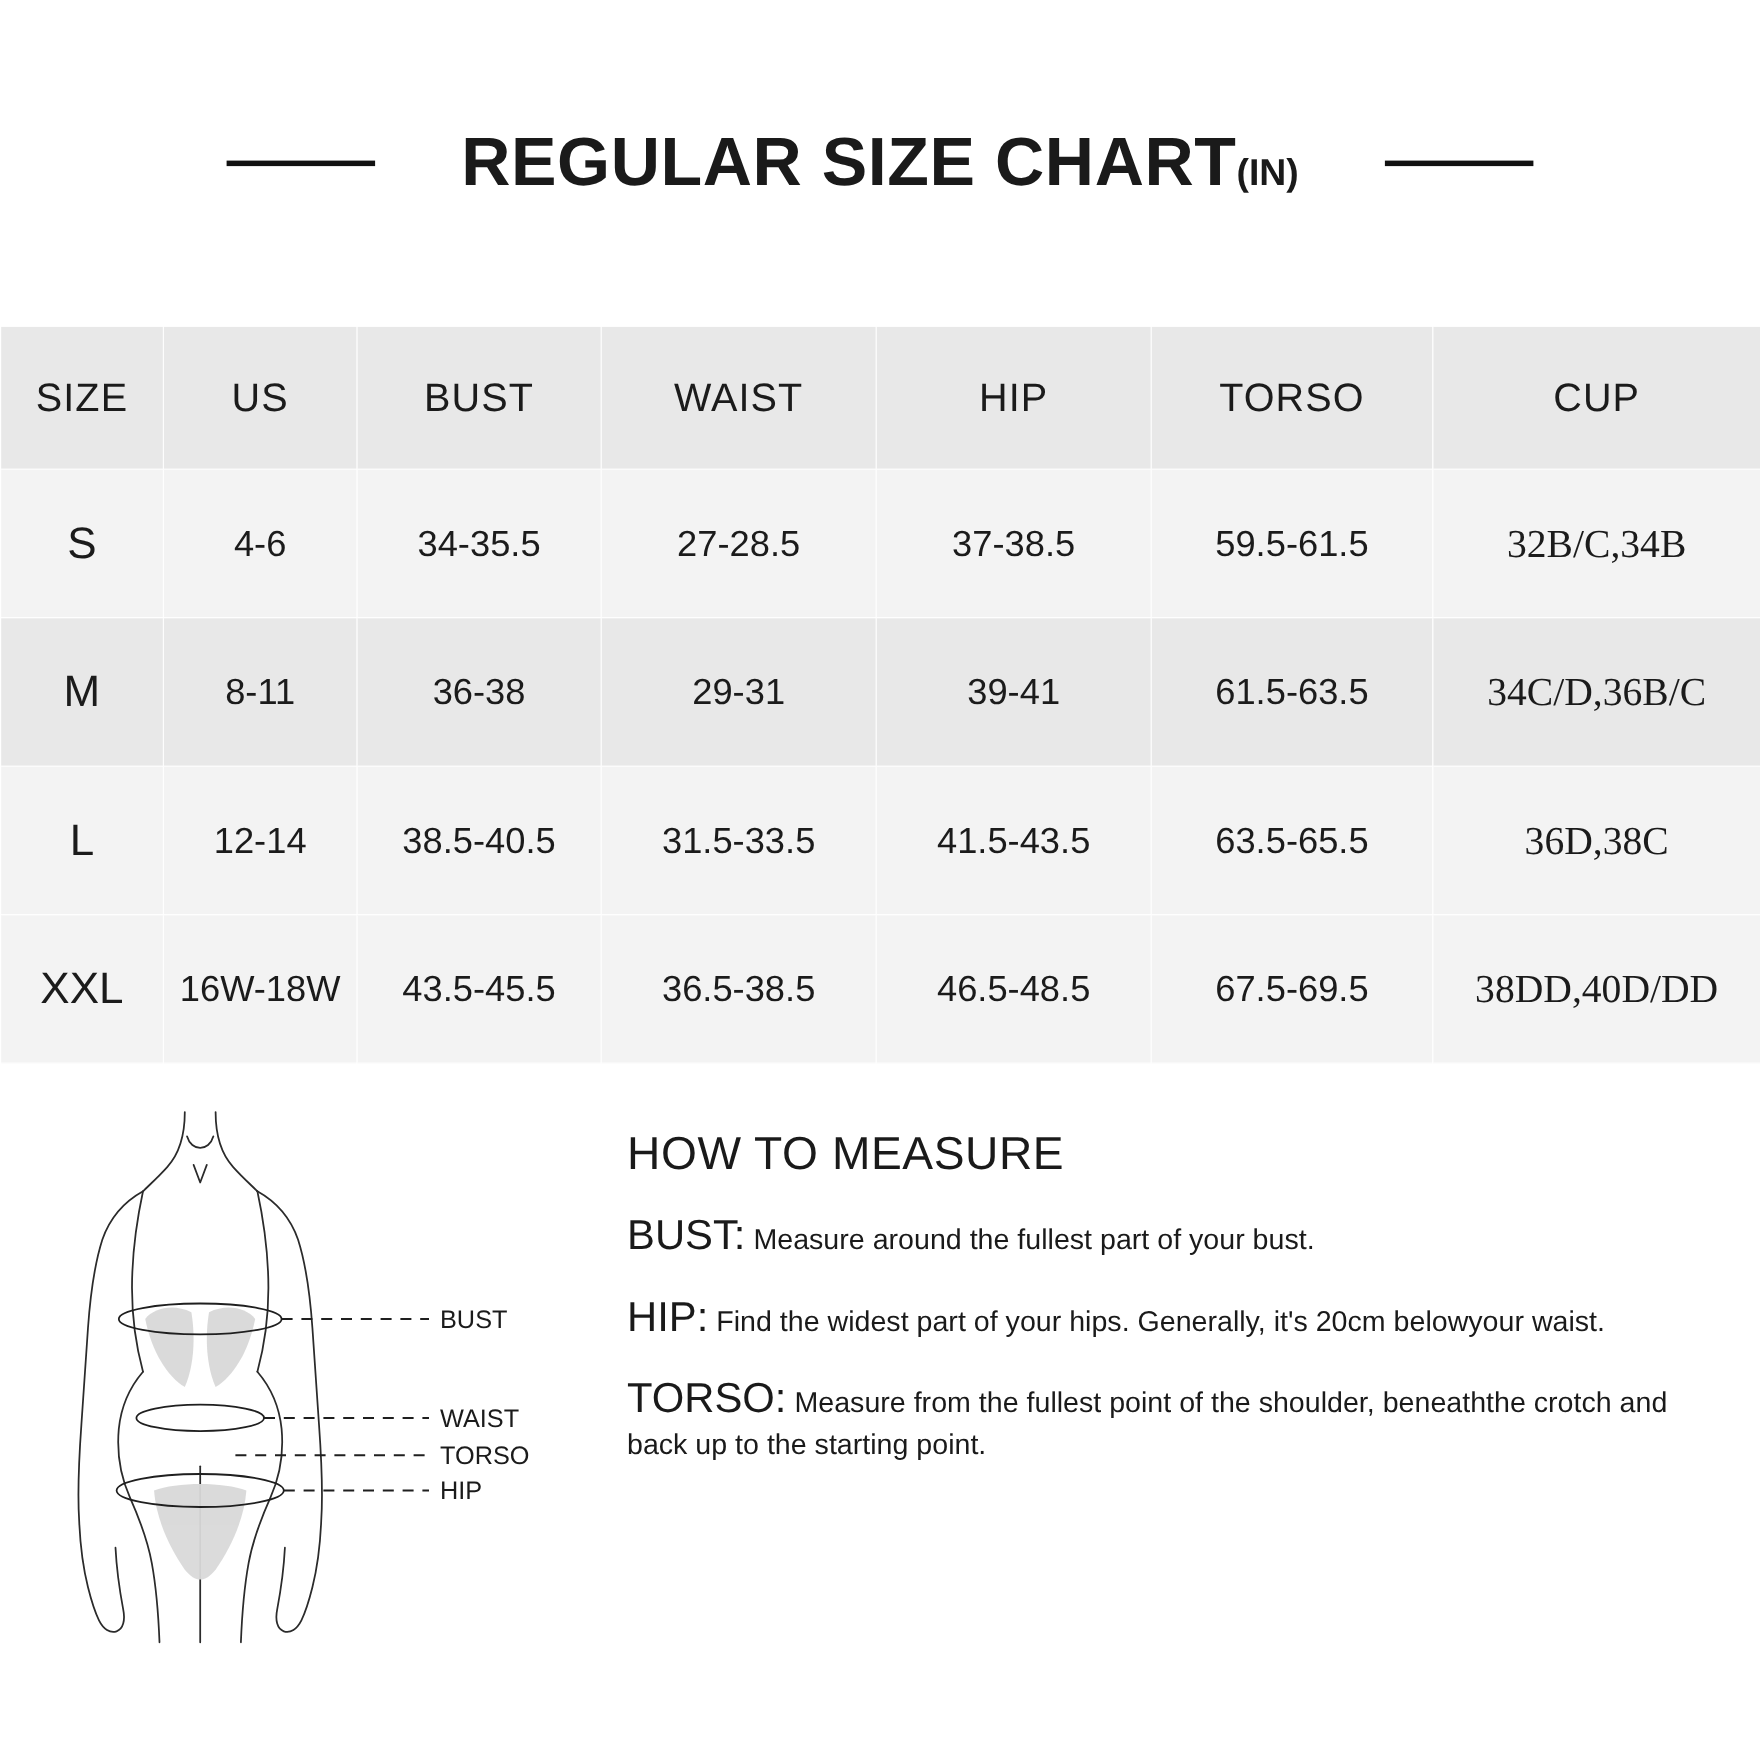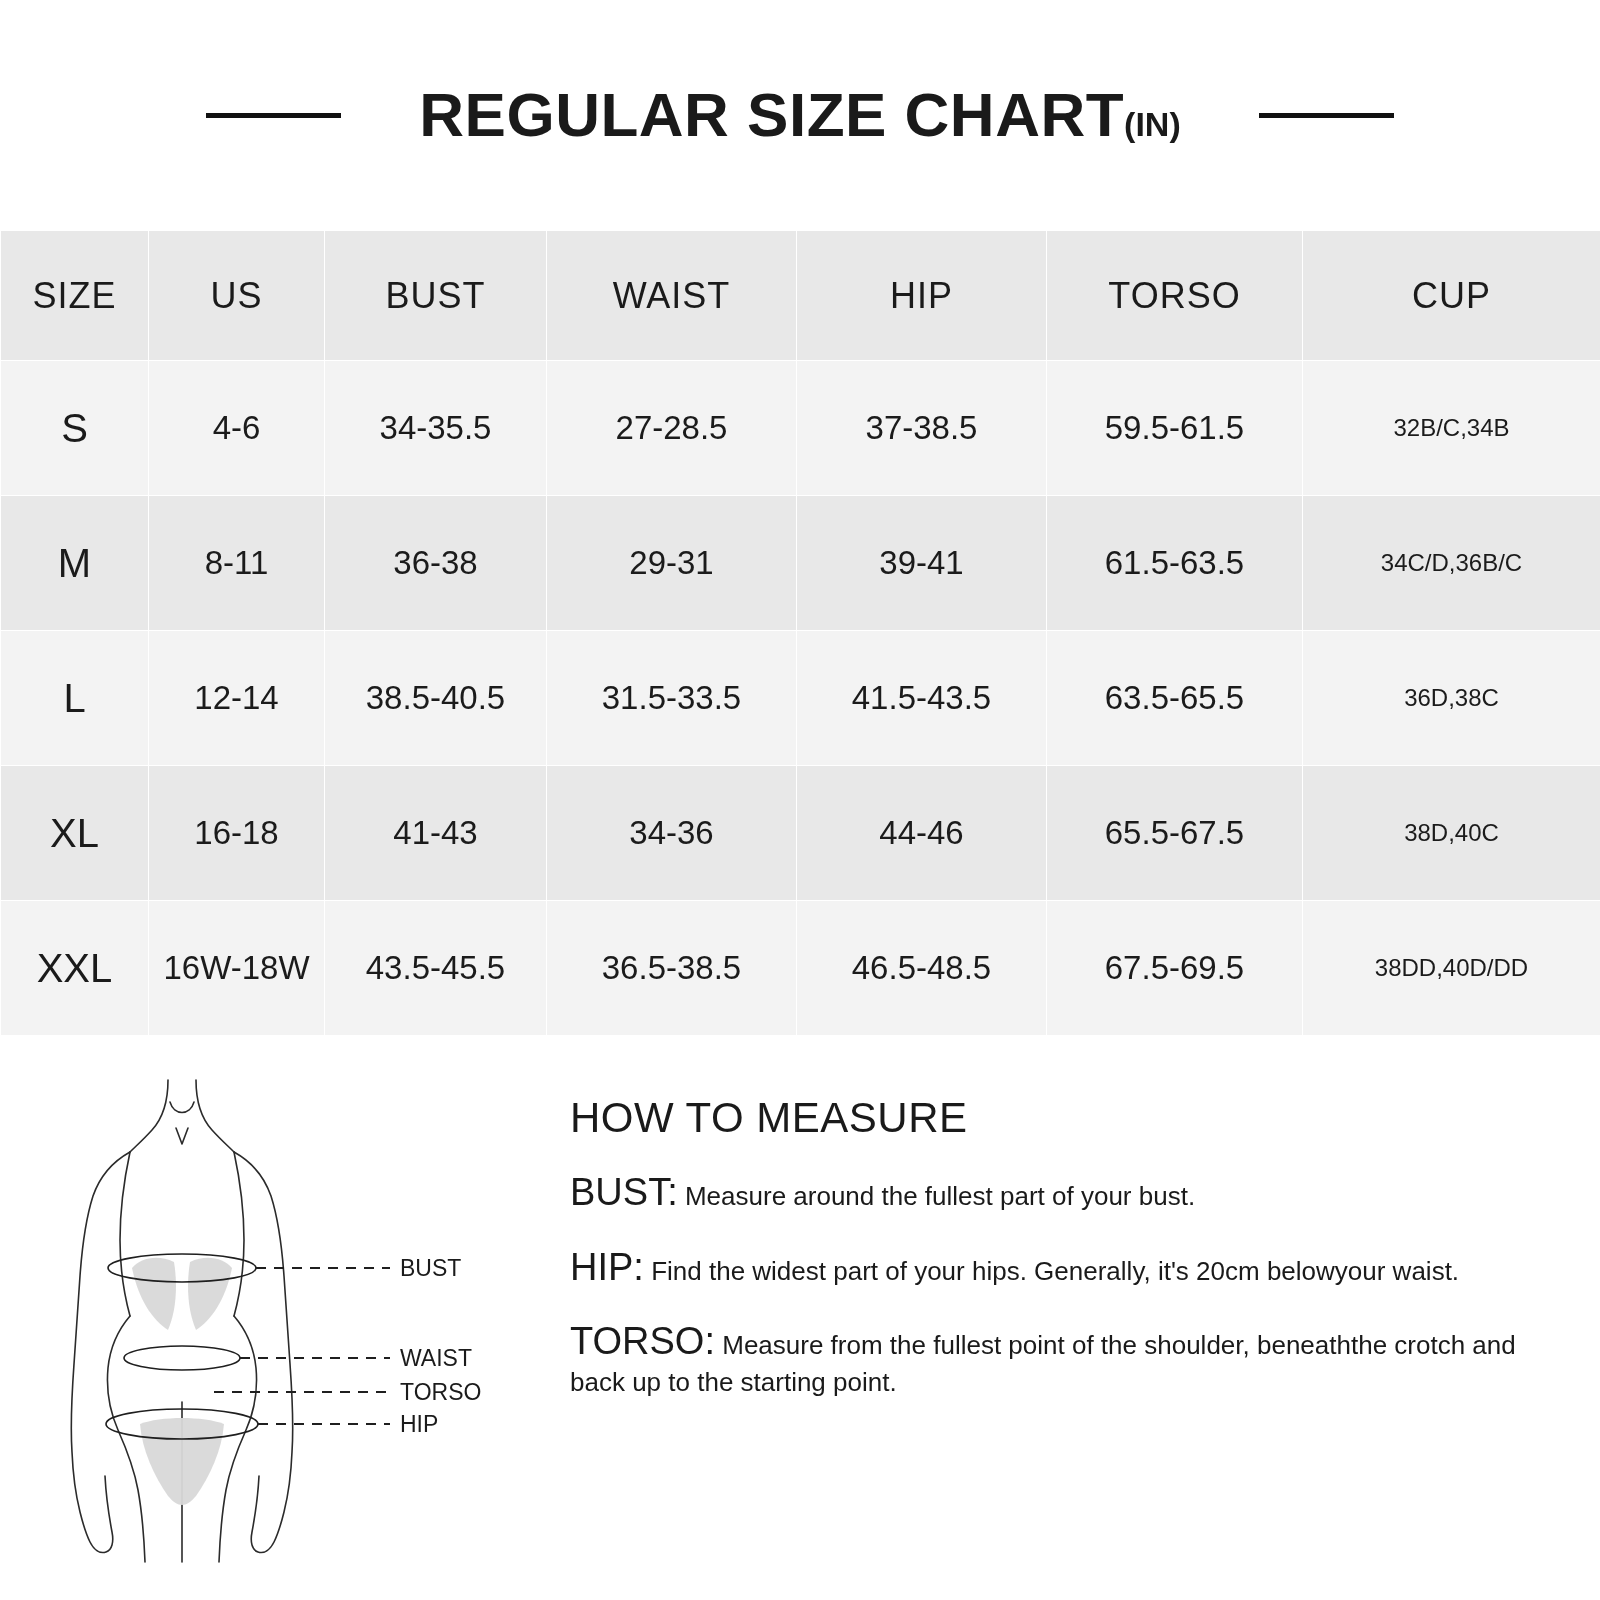--- a/index.html
+++ b/index.html
@@ -14,21 +14,21 @@
   .page {
     width: 1600px; height: 1600px;
     position: relative;
   }
 
   
   .title-row {
     display: flex;
     align-items: center;
     justify-content: center;
-    height: 230px;
+    height: 296px;
     padding: 0 60px;
   }
   .title-rule {
     height: 5px;
     background: #111;
     flex: 0 0 135px;
   }
   .title-rule.left { margin-right: 78px; }
   .title-rule.right { margin-left: 78px; }
   .title-text {
@@ -74,21 +74,21 @@
   }
   table.size-table td {
     height: 135px;
     font-size: 33px;
   }
   table.size-table tr.row-odd td { background: #f3f3f3; }
   table.size-table tr.row-even td { background: #e8e8e8; }
   table.size-table td.size-cell {
     font-size: 40px;
   }
-  table.size-table td.cup-cell { font-size: 24px; }
+  table.size-table td.cup-cell { font-size: 36px; font-family: Liberation Serif, serif; }
   table.size-table td.nowrap { white-space: nowrap; }
 
   
   .bottom {
     display: flex;
     padding: 36px 0 0 0;
     height: 520px;
   }
   .figure-wrap {
     flex: 0 0 560px;
@@ -172,29 +172,20 @@
       </tr>
       <tr class="row-odd">
         <td class="size-cell">L</td>
         <td>12-14</td>
         <td>38.5-40.5</td>
         <td>31.5-33.5</td>
         <td>41.5-43.5</td>
         <td>63.5-65.5</td>
         <td class="cup-cell">36D,38C</td>
       </tr>
-      <tr class="row-even">
-        <td class="size-cell">XL</td>
-        <td>16-18</td>
-        <td>41-43</td>
-        <td>34-36</td>
-        <td>44-46</td>
-        <td>65.5-67.5</td>
-        <td class="cup-cell">38D,40C</td>
-      </tr>
       <tr class="row-odd">
         <td class="size-cell">XXL</td>
         <td class="nowrap">16W-18W</td>
         <td>43.5-45.5</td>
         <td>36.5-38.5</td>
         <td>46.5-48.5</td>
         <td>67.5-69.5</td>
         <td class="cup-cell nowrap">38DD,40D/DD</td>
       </tr>
     </tbody>

